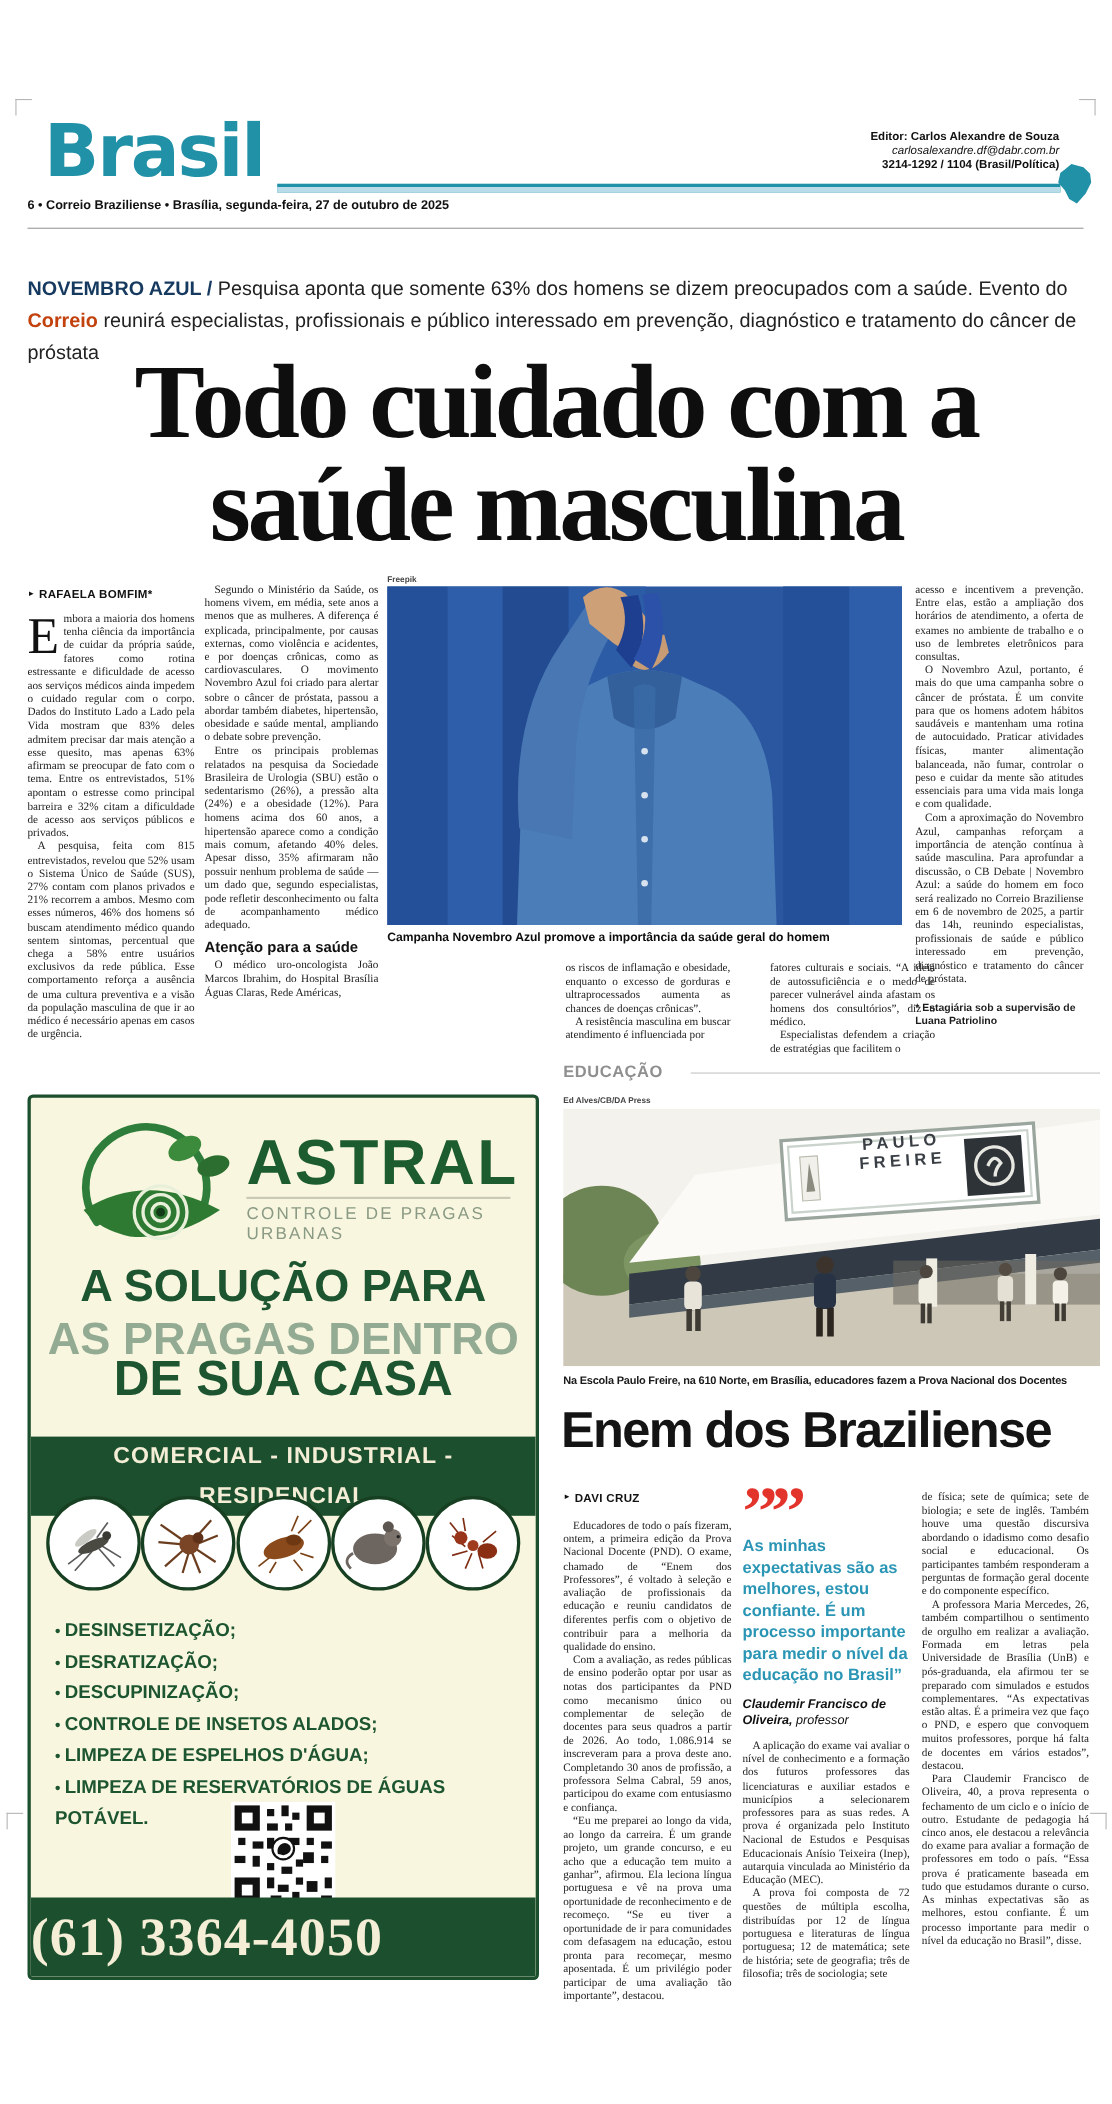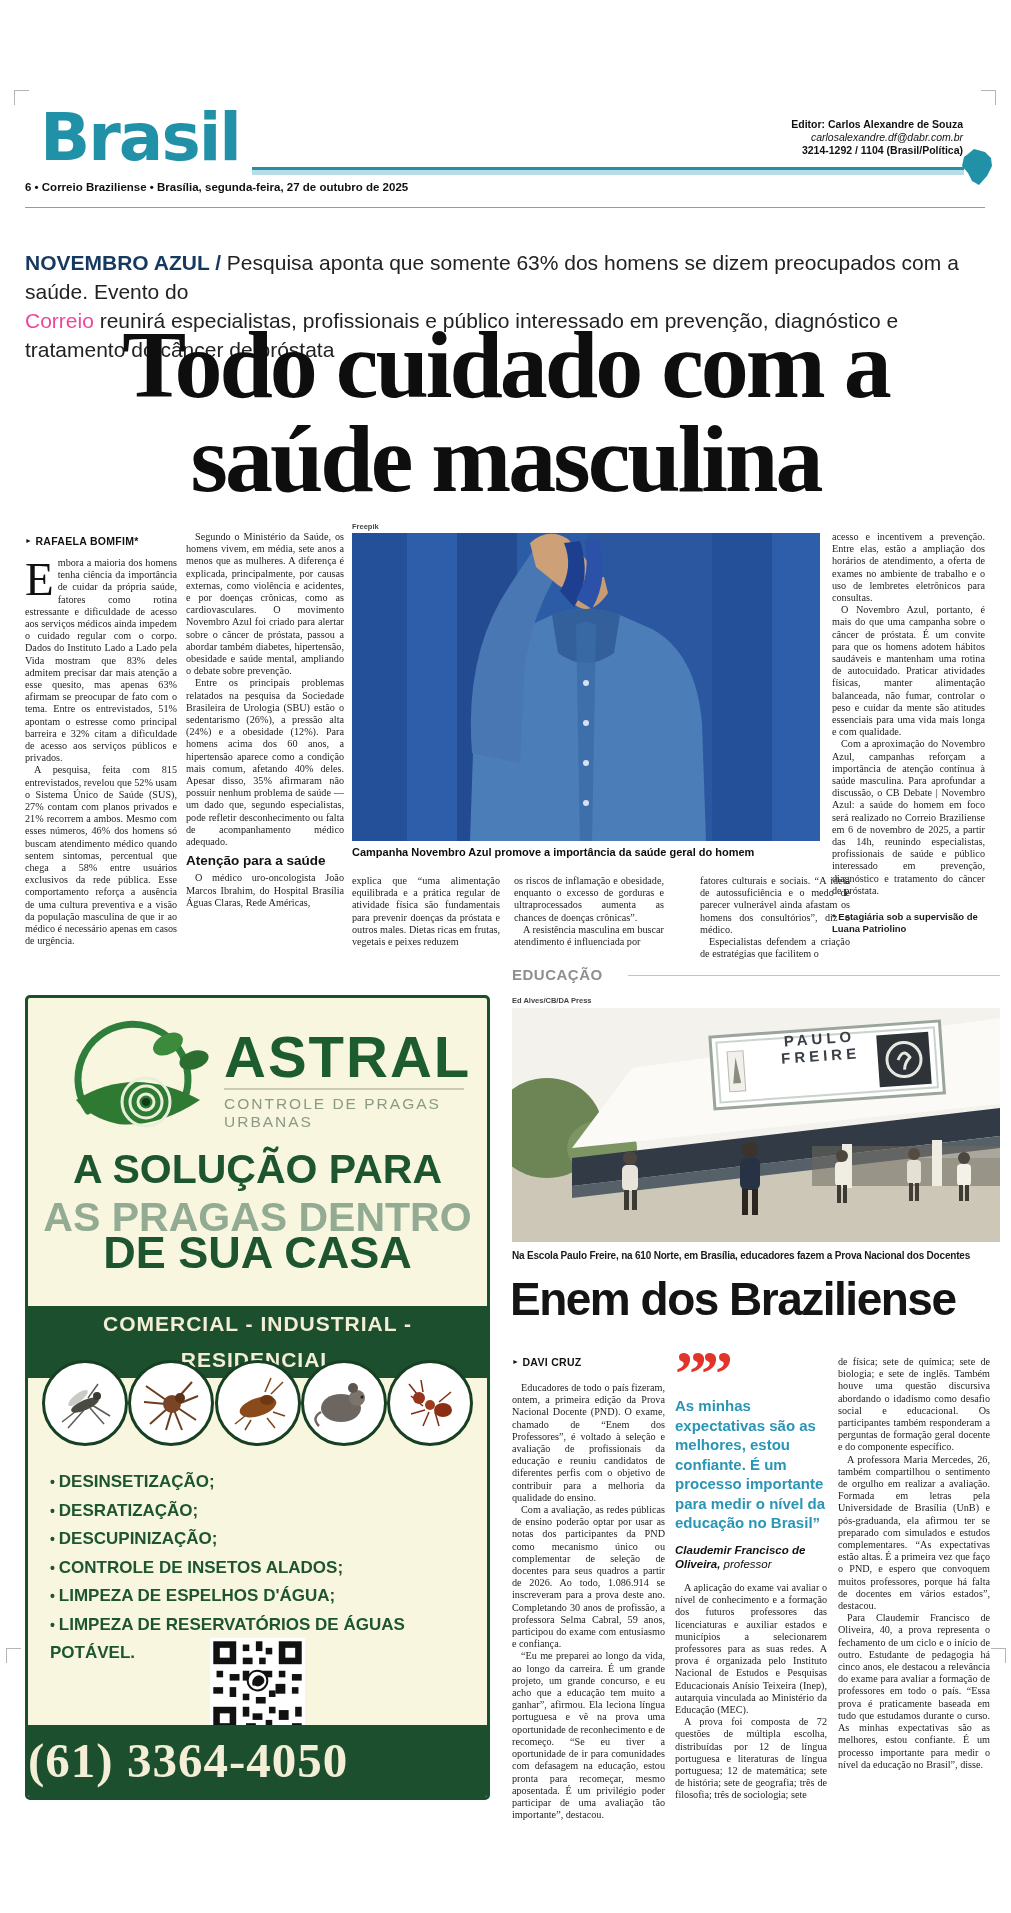--- a/index.html
+++ b/index.html
@@ -12,23 +12,23 @@
   .teal-rule{height:3px;background:#2191a7;border-bottom:5px solid #b9dde8;}
   .editor-block{text-align:right;font-size:10.5px;line-height:13px;color:#111;}
   .editor-block .b{font-weight:bold;}
   .editor-block .i{font-style:italic;}
   .dateline{font-size:11.5px;font-weight:bold;color:#111;}
   .hair-rule{height:1px;background:#9a9a9a;}
   .cropmark{width:14px;height:14px;border-top:1px solid #b5b5b5;}
   .cropmark.l{border-left:1px solid #b5b5b5;}
   .cropmark.r{border-right:1px solid #b5b5b5;}
   
-  .kicker{font-size:21px;line-height:29px;color:#222;}
+  .kicker{font-size:18px;line-height:29px;color:#222;}
   .kicker .label{font-weight:800;color:#16395f;}
-  .kicker .brand{font-weight:400;color:#ec4899;}
+  .kicker .brand{font-weight:700;color:#c2410c;}
   .headline{font-family:"Liberation Serif",serif;font-weight:bold;font-size:96px;
       line-height:94px;letter-spacing:-3px;color:#0e0e0e;text-align:center;width:100%;}
   
   .byline{font-size:10.5px;font-weight:bold;letter-spacing:.3px;color:#111;}
   .byline .arrow{font-size:7px;vertical-align:2px;}
   .bt{font-family:"Liberation Serif",serif;font-size:10.2px;line-height:12.2px;
       text-align:justify;color:#1c1c1c;}
   .bt p{margin:0;}
   .bt p.ind{text-indent:9px;}
   .dropcap{float:left;font-family:"Liberation Serif",serif;font-size:47px;line-height:41px;
@@ -141,23 +141,20 @@
 
     <path d="M150 308 L140 160 Q138 90 168 40 L196 0 L236 0 Q204 60 196 120 L190 308 Z" fill="#416fa9" opacity="0"></path>
     <path d="M120 220 Q112 120 158 52 L186 10 L214 26 Q178 80 172 140 L168 230 Z" fill="#4877b3"></path>
     <path d="M178 10 Q196 -6 216 6 L232 24 Q244 38 232 50 Q220 62 206 52 L184 34 Z" fill="#cda078"></path>
 
     <path d="M212 10 Q222 34 208 58 L222 74 Q240 46 228 8 Z" fill="#1e3f8f"></path>
     <path d="M232 8 Q240 40 224 66 L240 76 Q258 44 246 6 Z" fill="#2b52a8"></path>
   </svg>
   <div class="abs caption" style="left:352px;top:846px;width:468px;">Campanha Novembro Azul promove a importância da saúde geral do homem</div>
 
-  <div class="abs bt" style="left:352px;top:875px;width:148px;">
-    <p>explica que “uma alimentação equilibrada e a prática regular de atividade física são fundamentais para prevenir doenças da próstata e outros males. Dietas ricas em frutas, vegetais e peixes reduzem</p>
-  </div>
   <div class="abs bt" style="left:514px;top:875px;width:150px;">
     <p>os riscos de inflamação e obesidade, enquanto o excesso de gorduras e ultraprocessados aumenta as chances de doenças crônicas”.</p>
     <p class="ind">A resistência masculina em buscar atendimento é influenciada por</p>
   </div>
   <div class="abs bt" style="left:676px;top:875px;width:150px;margin-left:24px;">
     <p>fatores culturais e sociais. “A ideia de autossuficiência e o medo de parecer vulnerável ainda afastam os homens dos consultórios”, diz o médico.</p>
     <p class="ind">Especialistas defendem a criação de estratégias que facilitem o</p>
   </div>
 
   <div class="abs bt" style="left:832px;top:531px;width:153px;">

